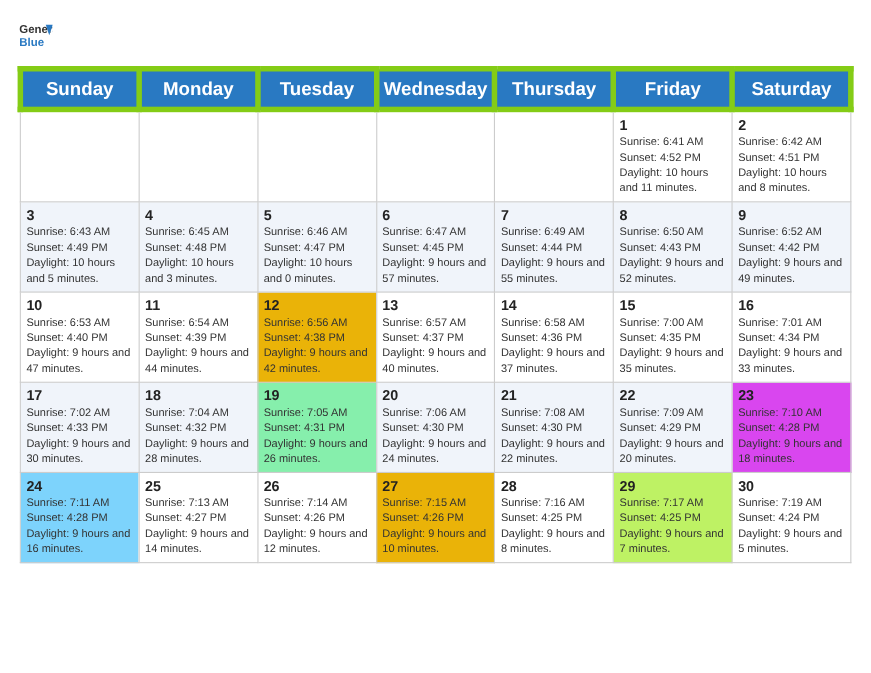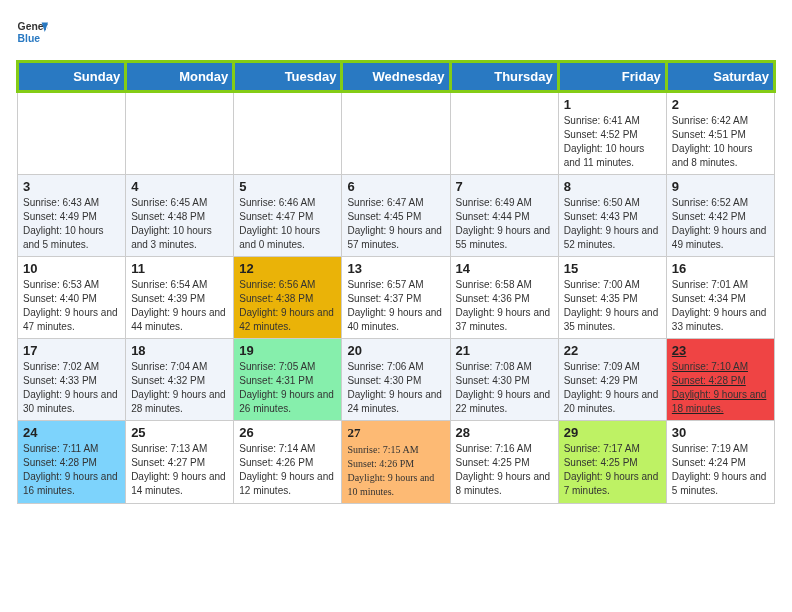--- a/index.html
+++ b/index.html
@@ -38,25 +38,25 @@
       color: #555;
     }
     table {
       width: 100%;
       border-collapse: collapse;
       table-layout: fixed;
     }
     thead tr th {
       background-color: #2979c2;
       color: #fff;
-      font-size: 13px;
+      font-size: 17px;
       font-weight: bold;
       padding: 6px 4px;
-      text-align: right;
-      border: 3px solid #84cc16;
+      text-align: center;
+      border: 5px solid #84cc16;
     }
     tbody tr td {
       border: 1px solid #ccc;
       vertical-align: top;
       padding: 4px 5px;
       font-size: 10.5px;
       color: #222;
       height: 82px;
       background: #fff;
     }
@@ -245,21 +245,21 @@
           <div class="day-info">Sunrise: 7:08 AM
 Sunset: 4:30 PM
 Daylight: 9 hours and 22 minutes.</div>
         </td>
         <td style="background: rgb(240, 244, 250);">
           <span class="day-number">22</span>
           <div class="day-info">Sunrise: 7:09 AM
 Sunset: 4:29 PM
 Daylight: 9 hours and 20 minutes.</div>
         </td>
-        <td style="background: #ef4444; text-decoration: underline;">
+        <td style="background: #d946ef;">
           <span class="day-number">23</span>
           <div class="day-info">Sunrise: 7:10 AM
 Sunset: 4:28 PM
 Daylight: 9 hours and 18 minutes.</div>
         </td>
       </tr>
       <tr>
         <td style="background: #7dd3fc;">
           <span class="day-number">24</span>
           <div class="day-info">Sunrise: 7:11 AM
@@ -271,21 +271,21 @@
           <div class="day-info">Sunrise: 7:13 AM
 Sunset: 4:27 PM
 Daylight: 9 hours and 14 minutes.</div>
         </td>
         <td style="background: rgb(255, 255, 255);">
           <span class="day-number">26</span>
           <div class="day-info">Sunrise: 7:14 AM
 Sunset: 4:26 PM
 Daylight: 9 hours and 12 minutes.</div>
         </td>
-        <td style="background: #fdba74; font-family: Liberation Serif, serif;">
+        <td style="background: #eab308;">
           <span class="day-number">27</span>
           <div class="day-info">Sunrise: 7:15 AM
 Sunset: 4:26 PM
 Daylight: 9 hours and 10 minutes.</div>
         </td>
         <td style="background: rgb(255, 255, 255);">
           <span class="day-number">28</span>
           <div class="day-info">Sunrise: 7:16 AM
 Sunset: 4:25 PM
 Daylight: 9 hours and 8 minutes.</div>

